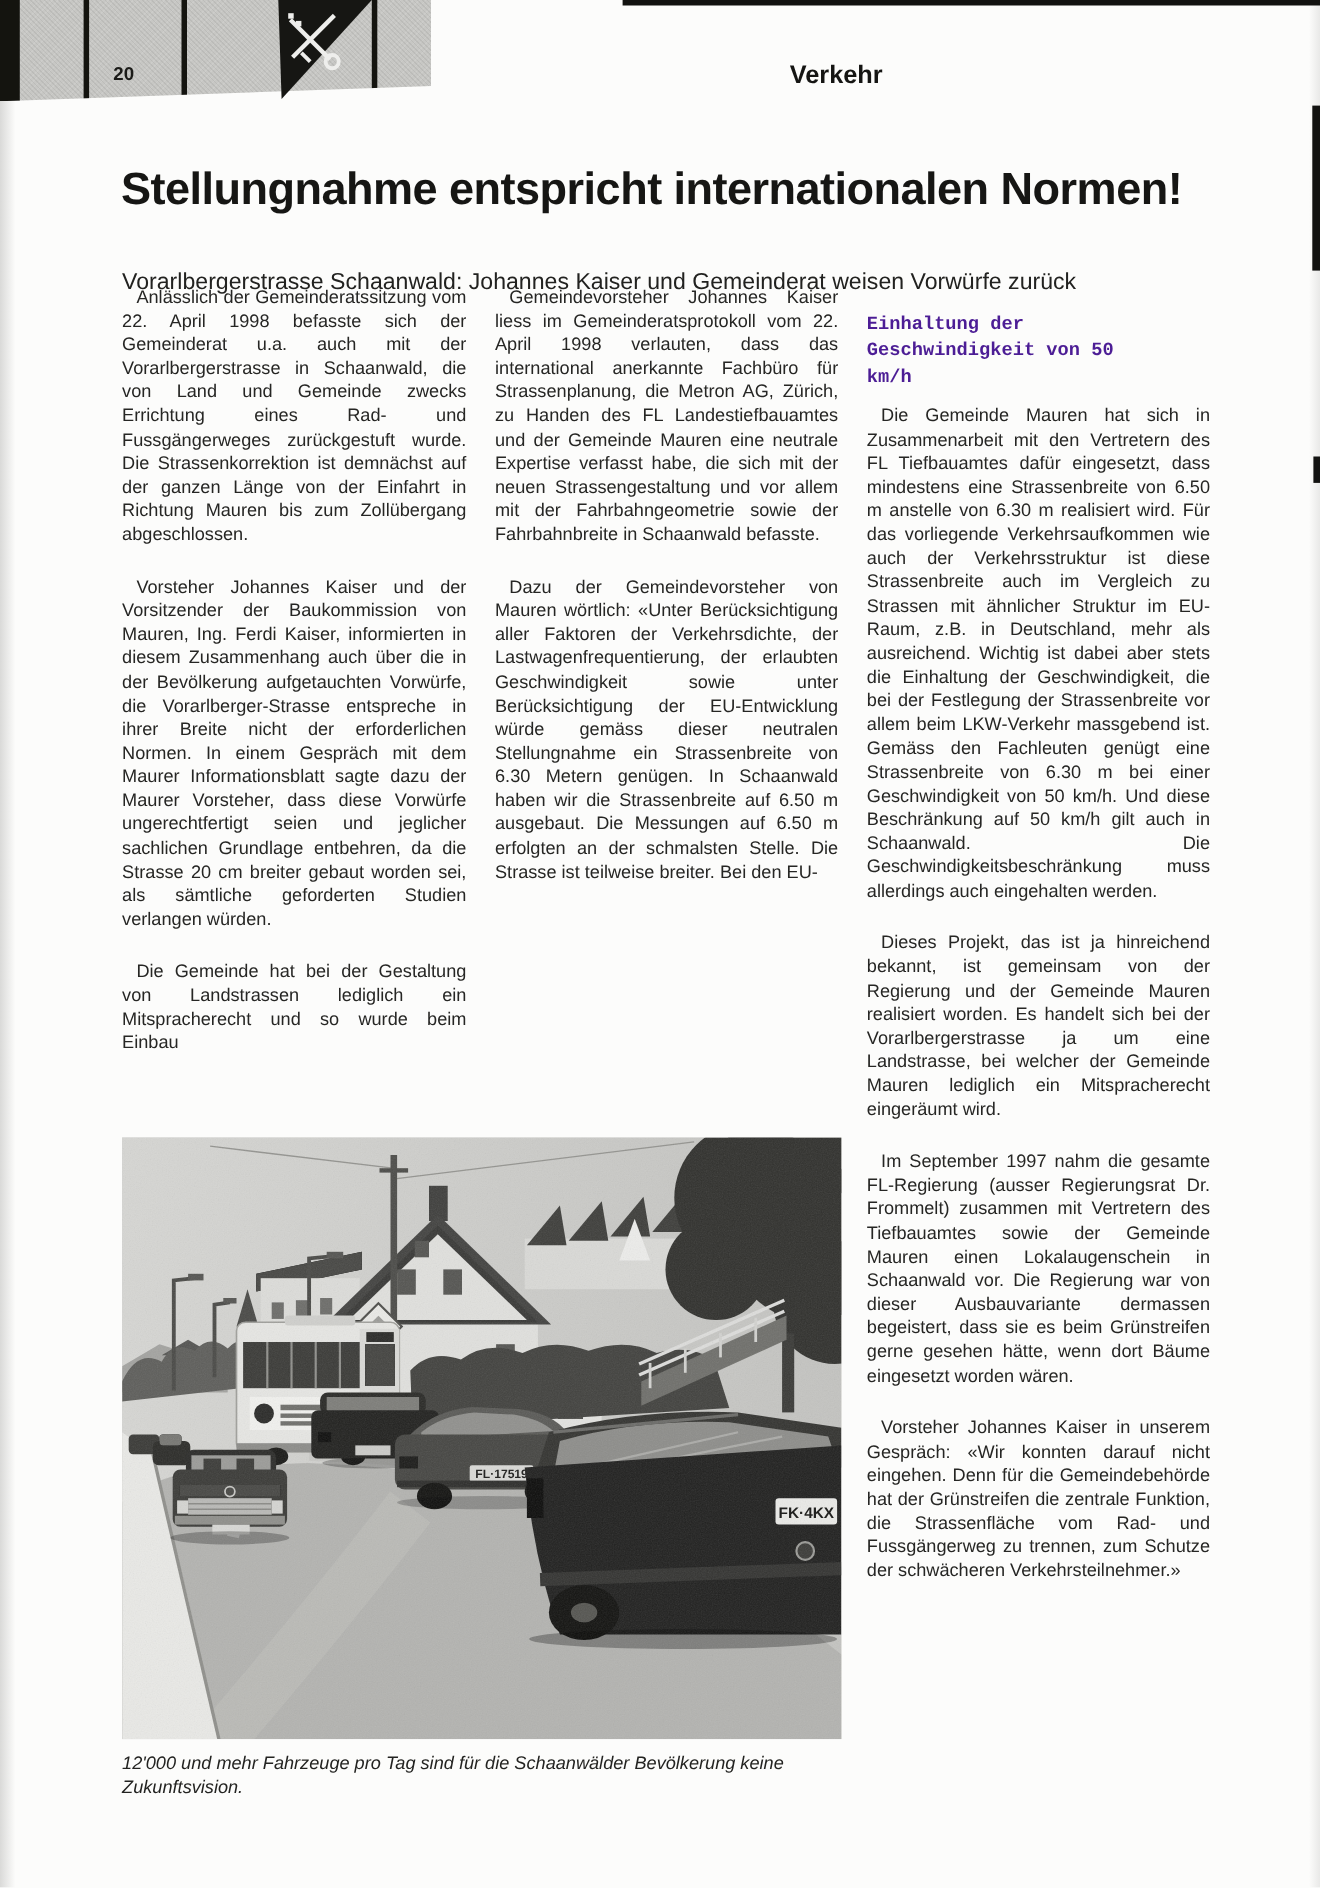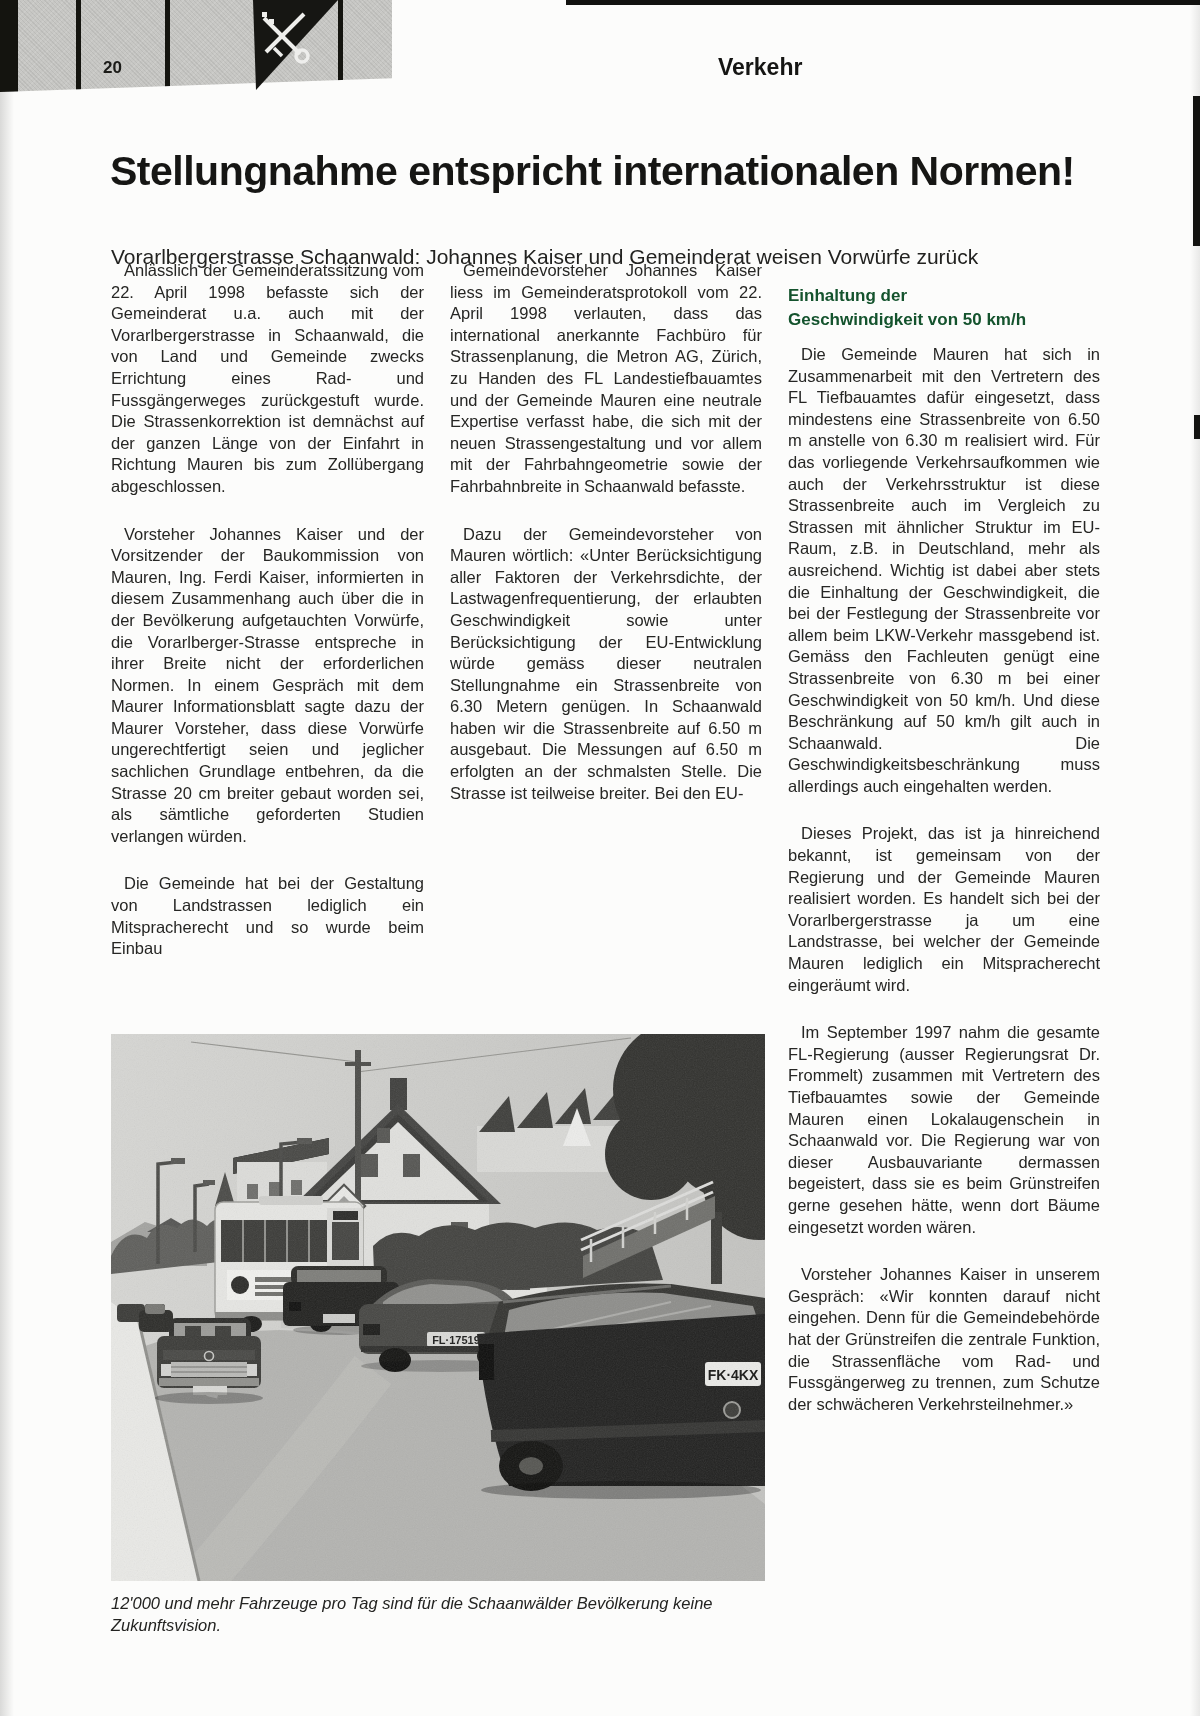--- a/index.html
+++ b/index.html
@@ -38,21 +38,21 @@
     font-size:21px;color:#222220;margin-top:23px;}
 
   
   .col{position:absolute;top:260px;font-size:16.5px;line-height:21.6px;
     text-align:justify;color:#262624;hyphens:auto;-webkit-hyphens:auto;}
   .col-1{left:111px;width:313px;}
   .col-2{left:450px;width:312px;}
   .col-3{left:788px;width:312px;}
   .col p{margin:0 0 26px;text-indent:13px;}
   .col p.cont{text-indent:0;}
-  .col h3{font-size:17px;line-height:24px;margin:14px 0 12px;color:#14532d;text-align:left;}
+  .col h3{font-size:17px;line-height:24px;margin:14px 0 12px;color:#4c1d95;text-align:left;font-family:Liberation Mono, monospace;}
   .col h3.hw1{max-width:240px;}
   .col h3.hw2{max-width:292px;}
 
   
   .photo{position:absolute;left:111px;top:1034px;width:654px;height:547px;
     background:#cfcfcc;overflow:hidden;}
   .photo svg{display:block;}
   .caption{position:absolute;left:111px;top:1592px;width:656px;
     font-size:16.5px;line-height:22px;font-style:italic;color:#232321;}
 </style>

